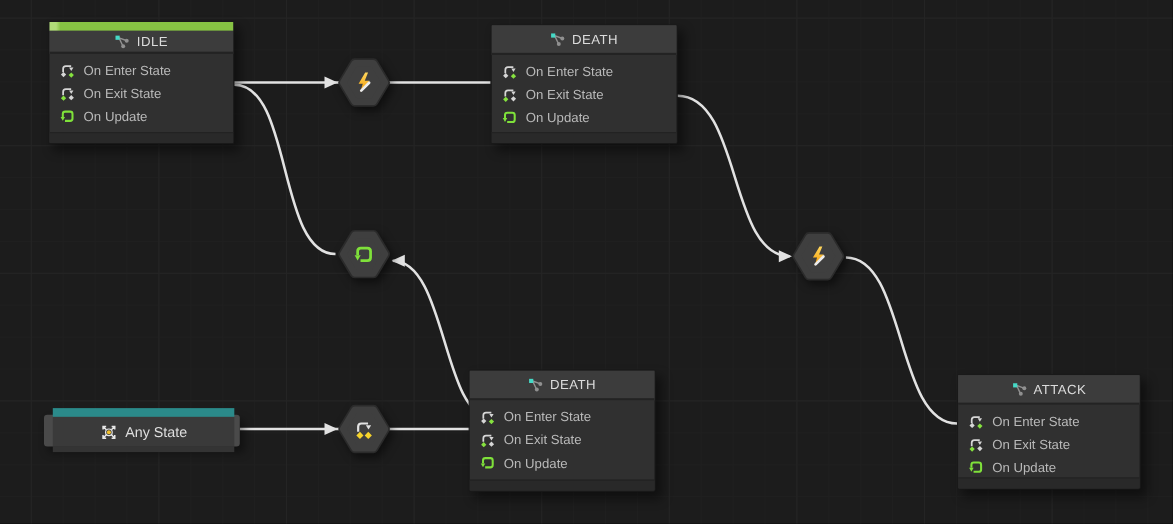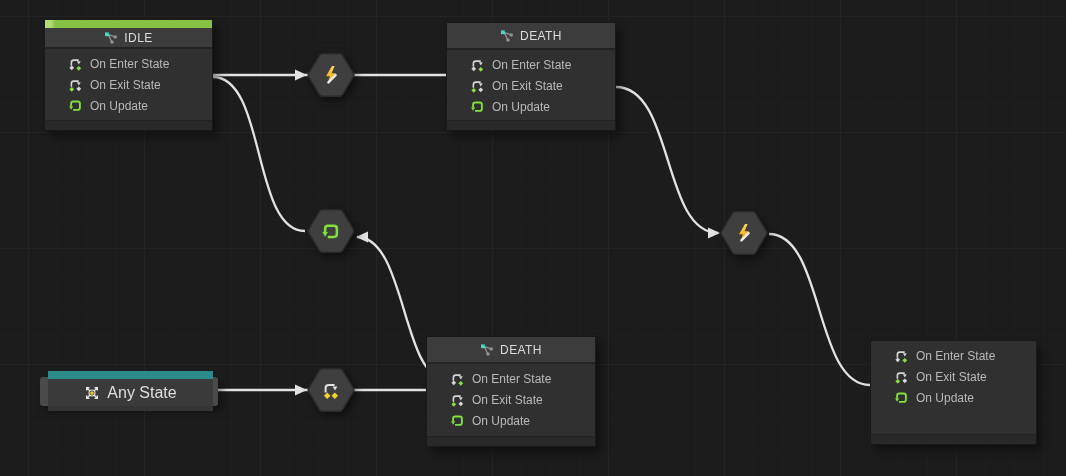--- a/index.html
+++ b/index.html
@@ -23,34 +23,34 @@
     box-sizing:border-box;
   }
   .topbar{height:8px;background:linear-gradient(90deg,#b0dc78 0px,#b0dc78 6px,#86c243 10px,#86c243 100%);}
   .nhead{
     height:25px;background:#3c3c3c;border-bottom:2px solid #232323;
     display:flex;align-items:center;justify-content:center;gap:6px;
     color:#dcdcdc;font-size:12px;letter-spacing:.4px;text-align:right;
   }
   .node.has-bar .nhead{height:19px;}
   .nbody{padding-top:4px;}
-  .row{height:21px;display:flex;align-items:center;gap:7px;padding:0 9px;color:#b9b9b9;font-size:12px;white-space:nowrap;margin-left:14px;}
+  .row{height:21px;display:flex;align-items:center;gap:7px;padding:0 9px;color:#b9b9b9;font-size:12px;white-space:nowrap;}
   .ric{width:15px;height:15px;flex:0 0 15px;}
   .hic{width:14px;height:14px;}
   .nfoot{position:absolute;left:0;right:0;bottom:0;height:9px;background:#292929;border-top:1px solid #222;}
   .hex{position:absolute;z-index:3;width:52px;height:46px;}
   .hex svg.shape{position:absolute;left:0;top:0;filter:drop-shadow(3px 4px 4px rgba(0,0,0,0.5));}
   .hex .tic{position:absolute;left:15px;top:12px;width:22px;height:22px;}
   
   .anystate{position:absolute;left:40px;top:371px;width:178px;height:40px;z-index:2;}
   .as-side{position:absolute;top:6px;left:0;right:0;height:29px;background:#4a4a4a;border-radius:3px;
            box-shadow:4px 5px 9px rgba(0,0,0,0.45);}
   .as-teal{position:absolute;top:0;left:8px;right:5px;height:8px;background:#2b8a8a;}
   .as-head{position:absolute;top:8px;left:8px;right:5px;height:27px;background:#3a3a3a;
-           display:flex;align-items:center;justify-content:center;gap:7px;color:#dedede;font-size:16px;}
+           display:flex;align-items:center;justify-content:center;gap:7px;color:#dedede;font-size:13px;}
   .as-foot{position:absolute;top:35px;left:8px;right:5px;height:5px;background:#343434;}
   #symdefs{position:absolute;width:0;height:0;overflow:hidden;}
 </style>
 </head>
 <body>
 
 <svg id="symdefs" xmlns="http://www.w3.org/2000/svg">
   <defs>
     <linearGradient id="gbolt" x1="0" y1="0" x2="0" y2="1">
       <stop offset="0" stop-color="#ffd75e"></stop>
@@ -203,20 +203,26 @@
         <svg class="ric">
             <use href="#ic-update"></use>
           </svg>
         <span>On Update</span>
       </div>
     </div>
     <div class="nfoot"></div>
   </div>
 
   <div class="node" style="left:870px;top:340px;width:167px;height:105px">
+    <div class="nhead">
+      <svg class="hic">
+          <use href="#ic-state"></use>
+        </svg>
+      <span>ATTACK</span>
+    </div>
     <div class="nbody">
       <div class="row">
         <svg class="ric">
             <use href="#ic-enter"></use>
           </svg>
         <span>On Enter State</span>
       </div>
       <div class="row">
         <svg class="ric">
             <use href="#ic-exit"></use>

